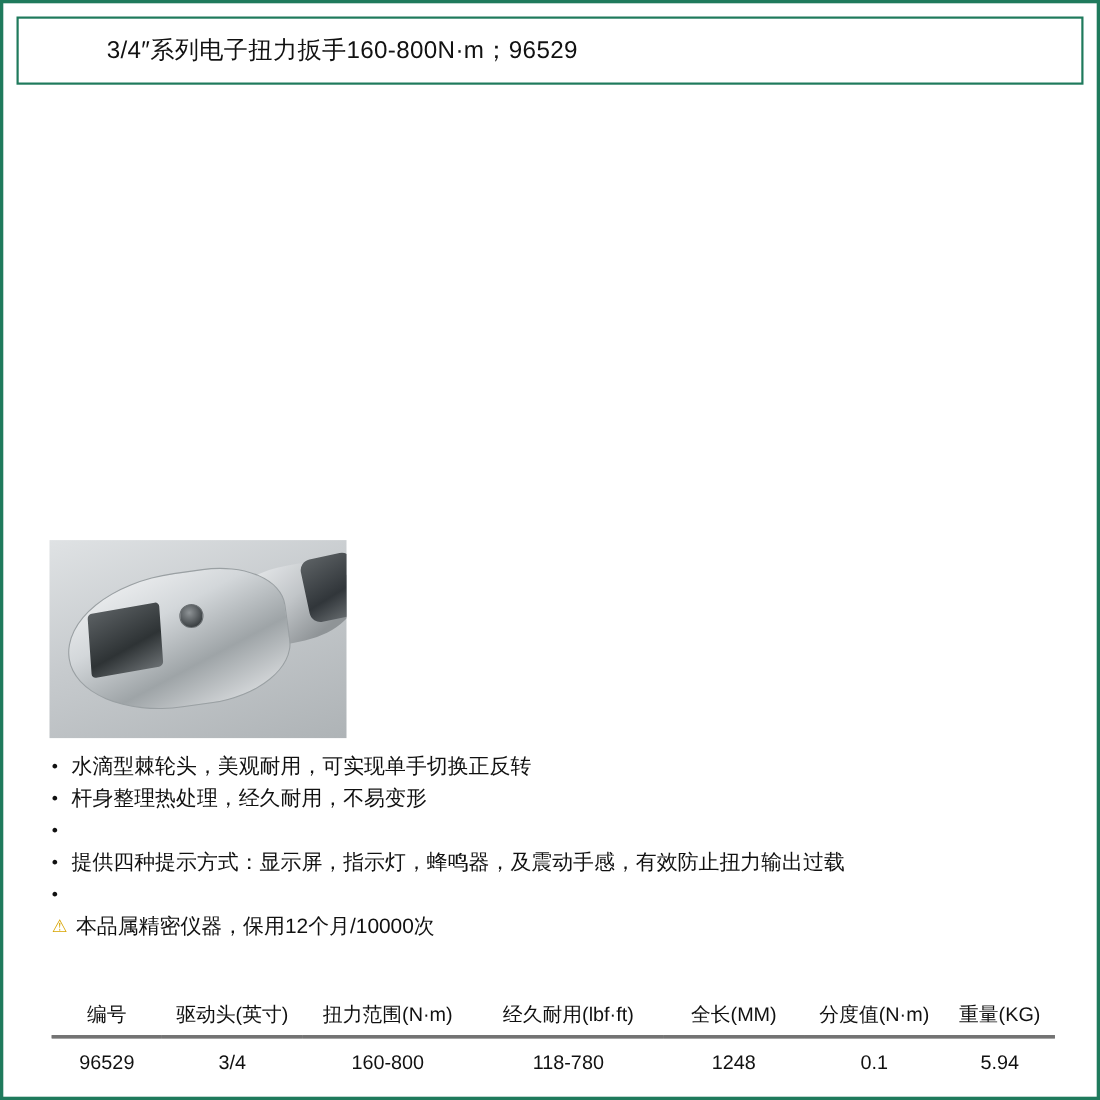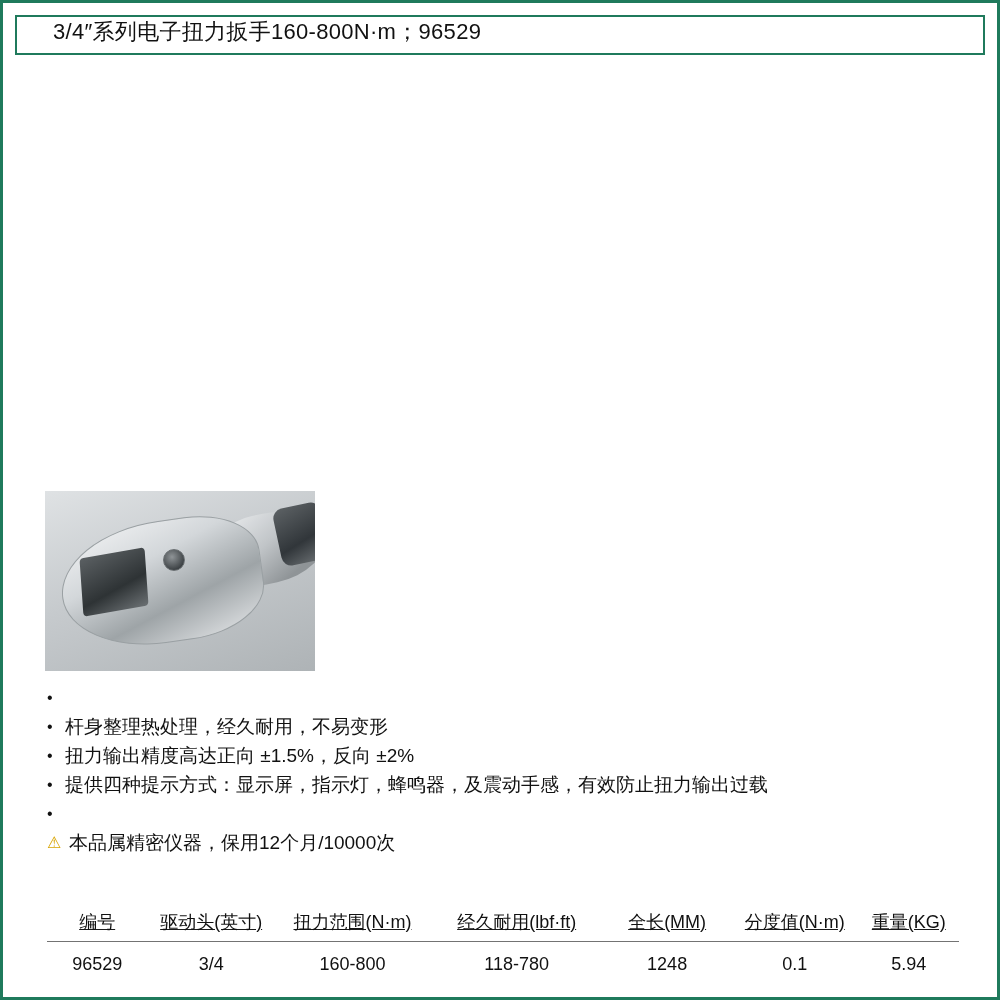--- a/index.html
+++ b/index.html
@@ -21,26 +21,27 @@
     box-sizing: border-box;
     border: 3px solid #1f7a5c;
     background: #fff;
   }
   
   .title-bar {
     position: absolute;
     left: 12px;
     top: 12px;
     width: 970px;
-    height: 40px;
+    height: 62px;
     border: 2px solid #1f7a5c;
     box-sizing: border-box;
     display: flex;
-    align-items: flex-start;
+    align-items: center;
     background: #fff;
+    padding-left: 44px;
   }
   .title-text {
     padding-left: 36px;
     font-size: 22px;
     letter-spacing: 0.3px;
     color: #111;
     white-space: nowrap;
   }
   
   .hero {
@@ -346,22 +347,21 @@
     font-size: 18px;
   }
   .spec-table th,
   .spec-table td {
     text-align: center;
     font-weight: normal;
     padding: 7px 0;
     color: #111;
   }
   .spec-table thead tr {
-    border-bottom: 1px solid #737373;
-    text-decoration: underline;
+    border-bottom: 3px solid #737373;
   }
   .spec-table tbody td {
     padding-top: 12px;
   }
   .c0 { width: 11%; }
   .c1 { width: 14%; }
   .c2 { width: 17%; }
   .c3 { width: 19%; }
   .c4 { width: 14%; }
   .c5 { width: 14%; }
@@ -382,28 +382,28 @@
     <div class="pl-cap"></div>
     <div class="pl-head"></div>
     <div class="pl-square"></div>
     <div class="pl-dial"></div>
   </div>
 
 
   <div class="features">
     <div class="feature">
       <span class="bullet">•</span>
+      <span>水滴型棘轮头，美观耐用，可实现单手切换正反转</span>
     </div>
     <div class="feature">
       <span class="bullet">•</span>
       <span>杆身整理热处理，经久耐用，不易变形</span>
     </div>
     <div class="feature">
       <span class="bullet">•</span>
-      <span>扭力输出精度高达正向 ±1.5%，反向 ±2%</span>
     </div>
     <div class="feature">
       <span class="bullet">•</span>
       <span>提供四种提示方式：显示屏，指示灯，蜂鸣器，及震动手感，有效防止扭力输出过载</span>
     </div>
     <div class="feature">
       <span class="bullet">•</span>
     </div>
     <div class="feature">
       <span class="warn-icon">⚠</span>

